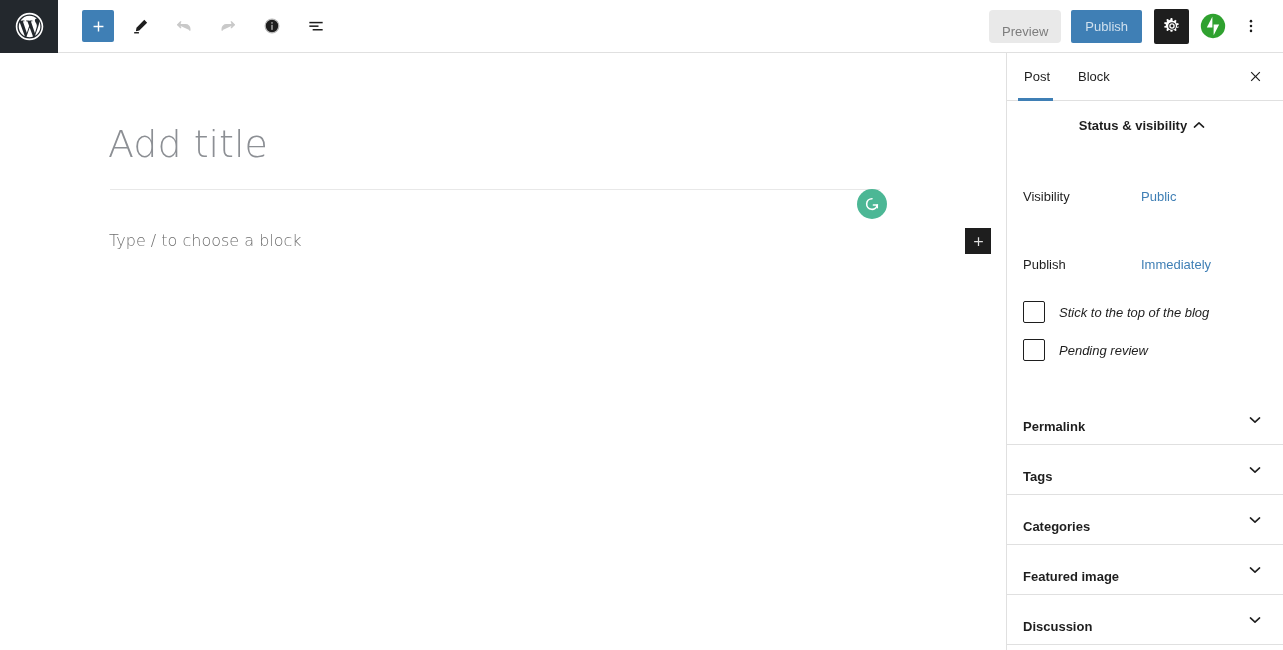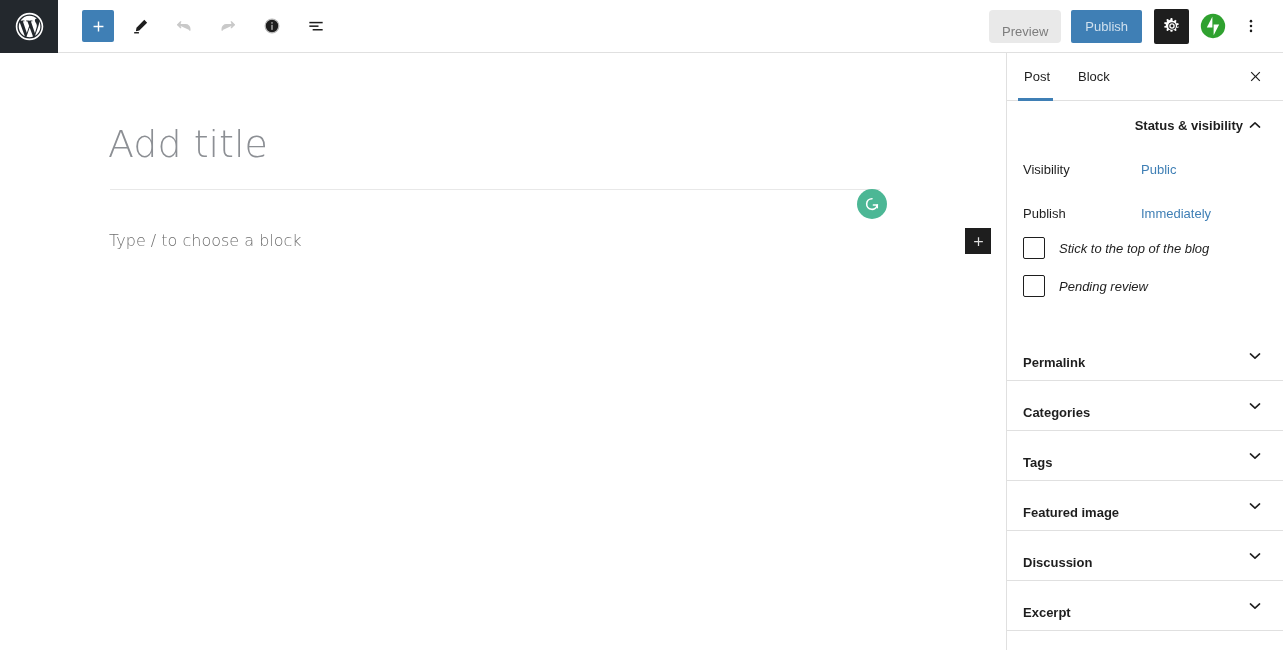--- a/index.html
+++ b/index.html
@@ -120,29 +120,29 @@
     content: ""; position: absolute; left: 11px; right: 11px; bottom: 0;
     height: 3px; background: #3f7fb5;
   }
   .sb-close {
     margin-left: auto; width: 36px; height: 36px; margin-right: 10px;
     display: flex; align-items: center; justify-content: center;
     background: transparent; border: none; cursor: pointer;
   }
 
   .panel-head {
-    display: flex; align-items: center; justify-content: flex-end;
+    display: flex; align-items: center; justify-content: center;
     padding: 0 16px; height: 48px; cursor: pointer;
   }
   .panel-title { font-size: 13px; color: #1e1e1e; font-weight: 600;
     font-family: "Liberation Sans", sans-serif; }
   .panel-body { padding: 0 16px 18px 16px; }
 
   .row {
-    display: flex; align-items: flex-end; height: 28px; margin-bottom: 16px;
+    display: flex; align-items: flex-start; height: 28px; margin-bottom: 16px; margin-top: 40px;
   }
   .row-label { font-size: 13px; color: #1e1e1e; width: 118px;
     font-family: "Liberation Sans", sans-serif; }
   .row-value {
     font-size: 13px; color: #3f7fb5; background: transparent;
     border: none; cursor: pointer; padding: 0; text-align: left;
     font-family: "Liberation Sans", sans-serif;
   }
   .check-row { display: flex; align-items: center; margin-bottom: 16px; }
   .checkbox {
@@ -325,32 +325,32 @@
         <span class="chev">
           <svg width="20" height="20" viewBox="0 0 24 24" fill="none" aria-hidden="true">
             <path d="M6.5 9.5l5.5 5 5.5-5" stroke="#1e1e1e" stroke-width="1.9" stroke-linecap="round" stroke-linejoin="round"></path>
           </svg>
         </span>
       </div>
     </div>
 
     <div class="acc-item">
       <div class="acc-head">
+        <span class="acc-title">Tags</span>
+        <span class="chev">
+          <svg width="20" height="20" viewBox="0 0 24 24" fill="none" aria-hidden="true">
+            <path d="M6.5 9.5l5.5 5 5.5-5" stroke="#1e1e1e" stroke-width="1.9" stroke-linecap="round" stroke-linejoin="round"></path>
+          </svg>
+        </span>
+      </div>
+    </div>
+
+    <div class="acc-item">
+      <div class="acc-head">
         <span class="acc-title">Categories</span>
-        <span class="chev">
-          <svg width="20" height="20" viewBox="0 0 24 24" fill="none" aria-hidden="true">
-            <path d="M6.5 9.5l5.5 5 5.5-5" stroke="#1e1e1e" stroke-width="1.9" stroke-linecap="round" stroke-linejoin="round"></path>
-          </svg>
-        </span>
-      </div>
-    </div>
-
-    <div class="acc-item">
-      <div class="acc-head">
-        <span class="acc-title">Tags</span>
         <span class="chev">
           <svg width="20" height="20" viewBox="0 0 24 24" fill="none" aria-hidden="true">
             <path d="M6.5 9.5l5.5 5 5.5-5" stroke="#1e1e1e" stroke-width="1.9" stroke-linecap="round" stroke-linejoin="round"></path>
           </svg>
         </span>
       </div>
     </div>
 
     <div class="acc-item">
       <div class="acc-head">

